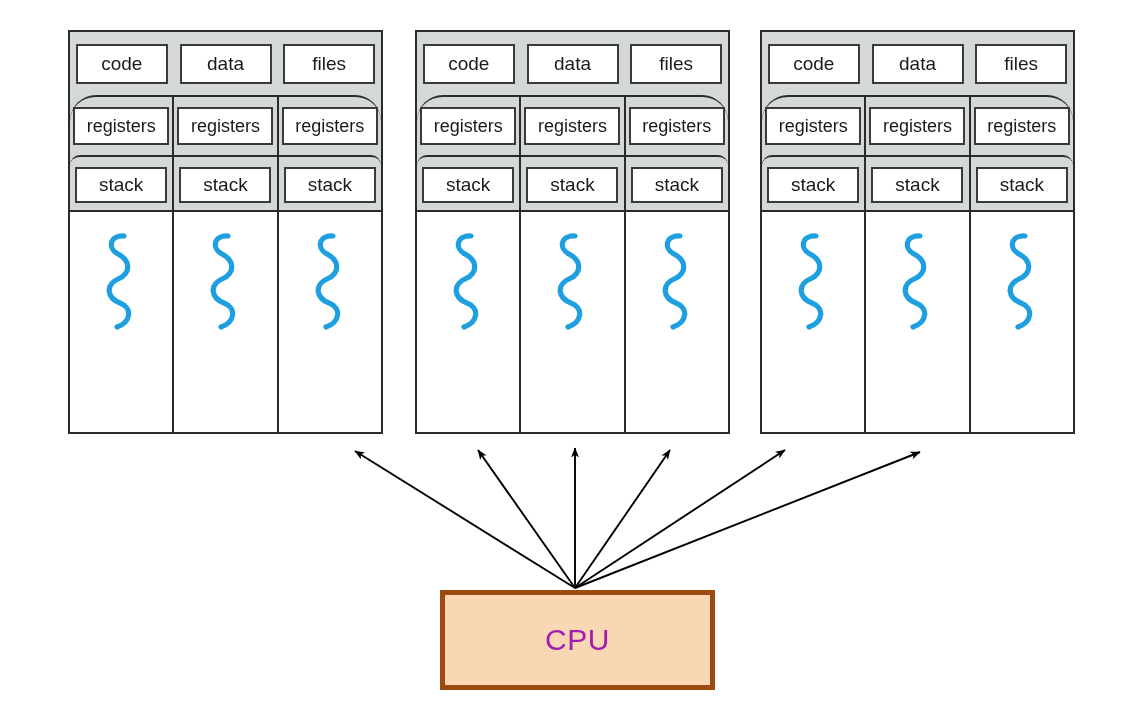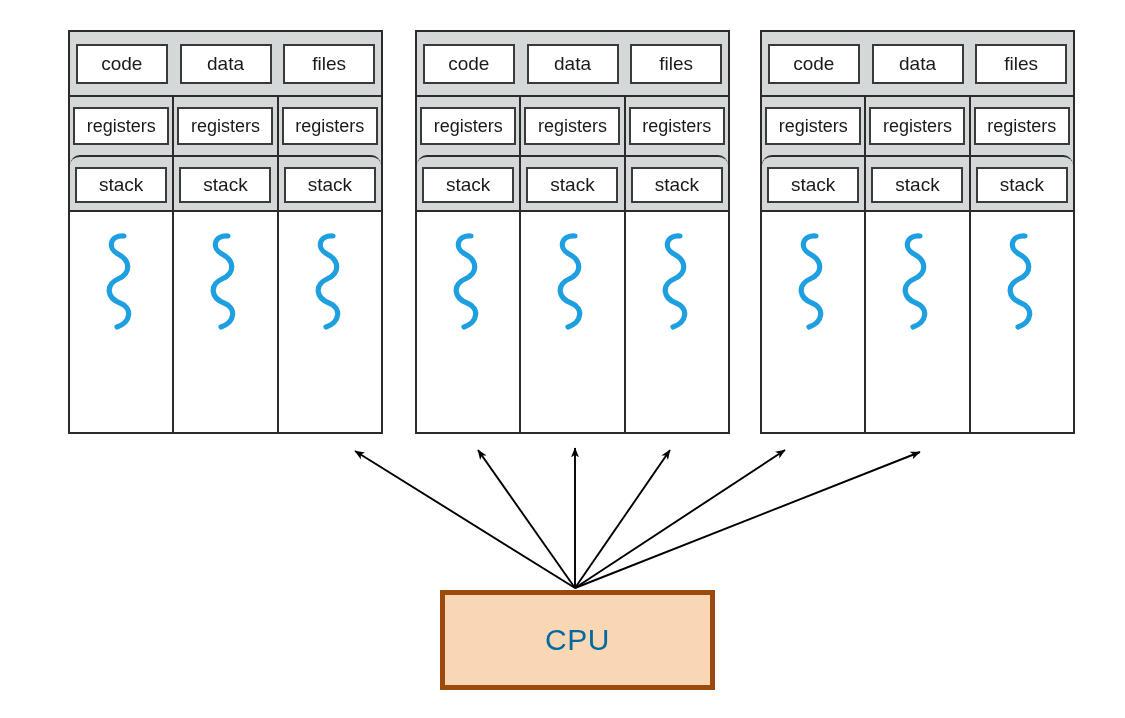--- a/index.html
+++ b/index.html
@@ -39,21 +39,21 @@
     border-bottom: 2px solid #2b2b2b;
   }
   .pcb-row {
     position: absolute;
     left: 0;
     right: 0;
     display: flex;
     box-sizing: border-box;
   }
   .pcb-row.r1 { top: 0;   height: 63px; }
-  .pcb-row.r2 { top: 63px; height: 60px; border-top: 2px solid #2b2b2b; }
+  .pcb-row.r2 { top: 63px; height: 60px; border-top: 2px solid #2b2b2b; border-radius: 26px; }
   .pcb-row.r3 { top: 123px; height: 57px; border-top: 2px solid #2b2b2b; border-radius: 10px; }
 
   .pcb-cellwrap {
     flex: 1 1 0;
     position: relative;
     box-sizing: border-box;
     display: flex;
     align-items: center;
     justify-content: center;
   }
@@ -124,21 +124,21 @@
     height: 100px;
     box-sizing: border-box;
     background: #fad7b4;
     border: 5px solid #9c4a10;
     display: flex;
     align-items: center;
     justify-content: center;
   }
   #cpu-label {
     font-size: 30px;
-    color: #0369a1;
+    color: #a21caf;
     letter-spacing: 0.5px;
   }
 </style>
 </head>
 <body>
 
 <div id="canvas">
 
   <div id="process-layer">
       <div class="process-block" style="left: 68px; width: 315px;">

